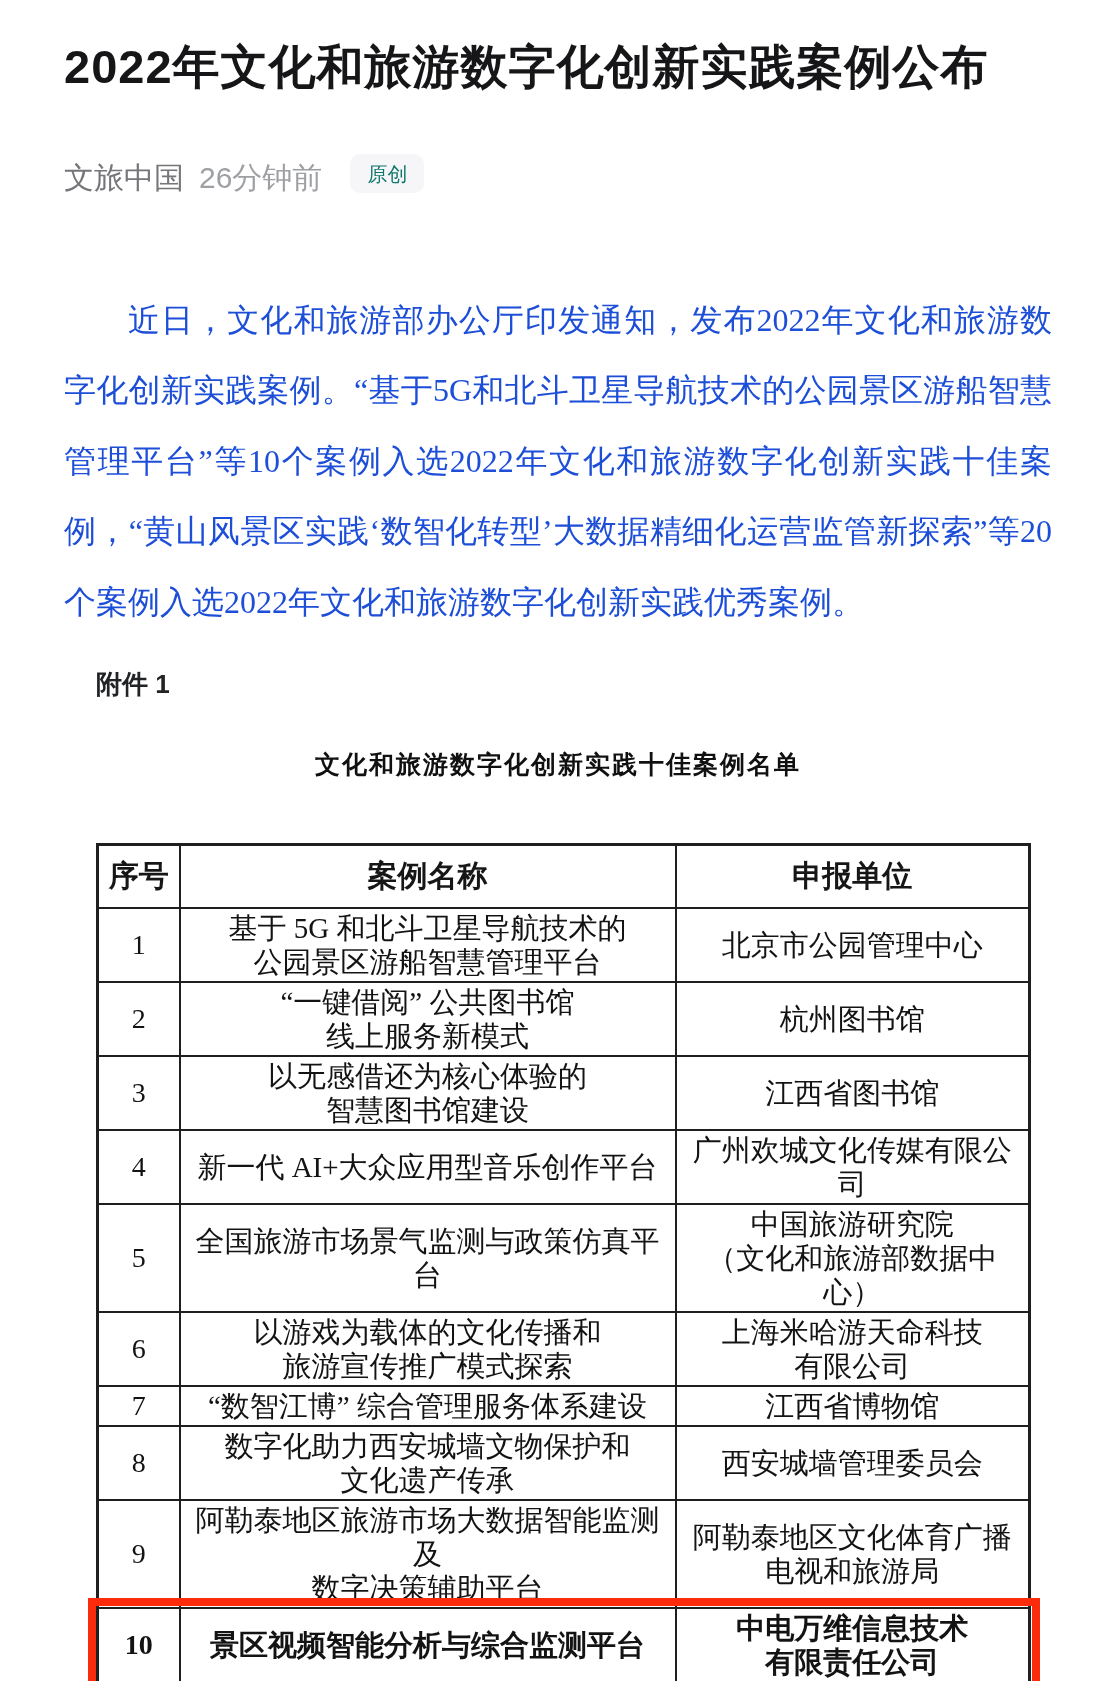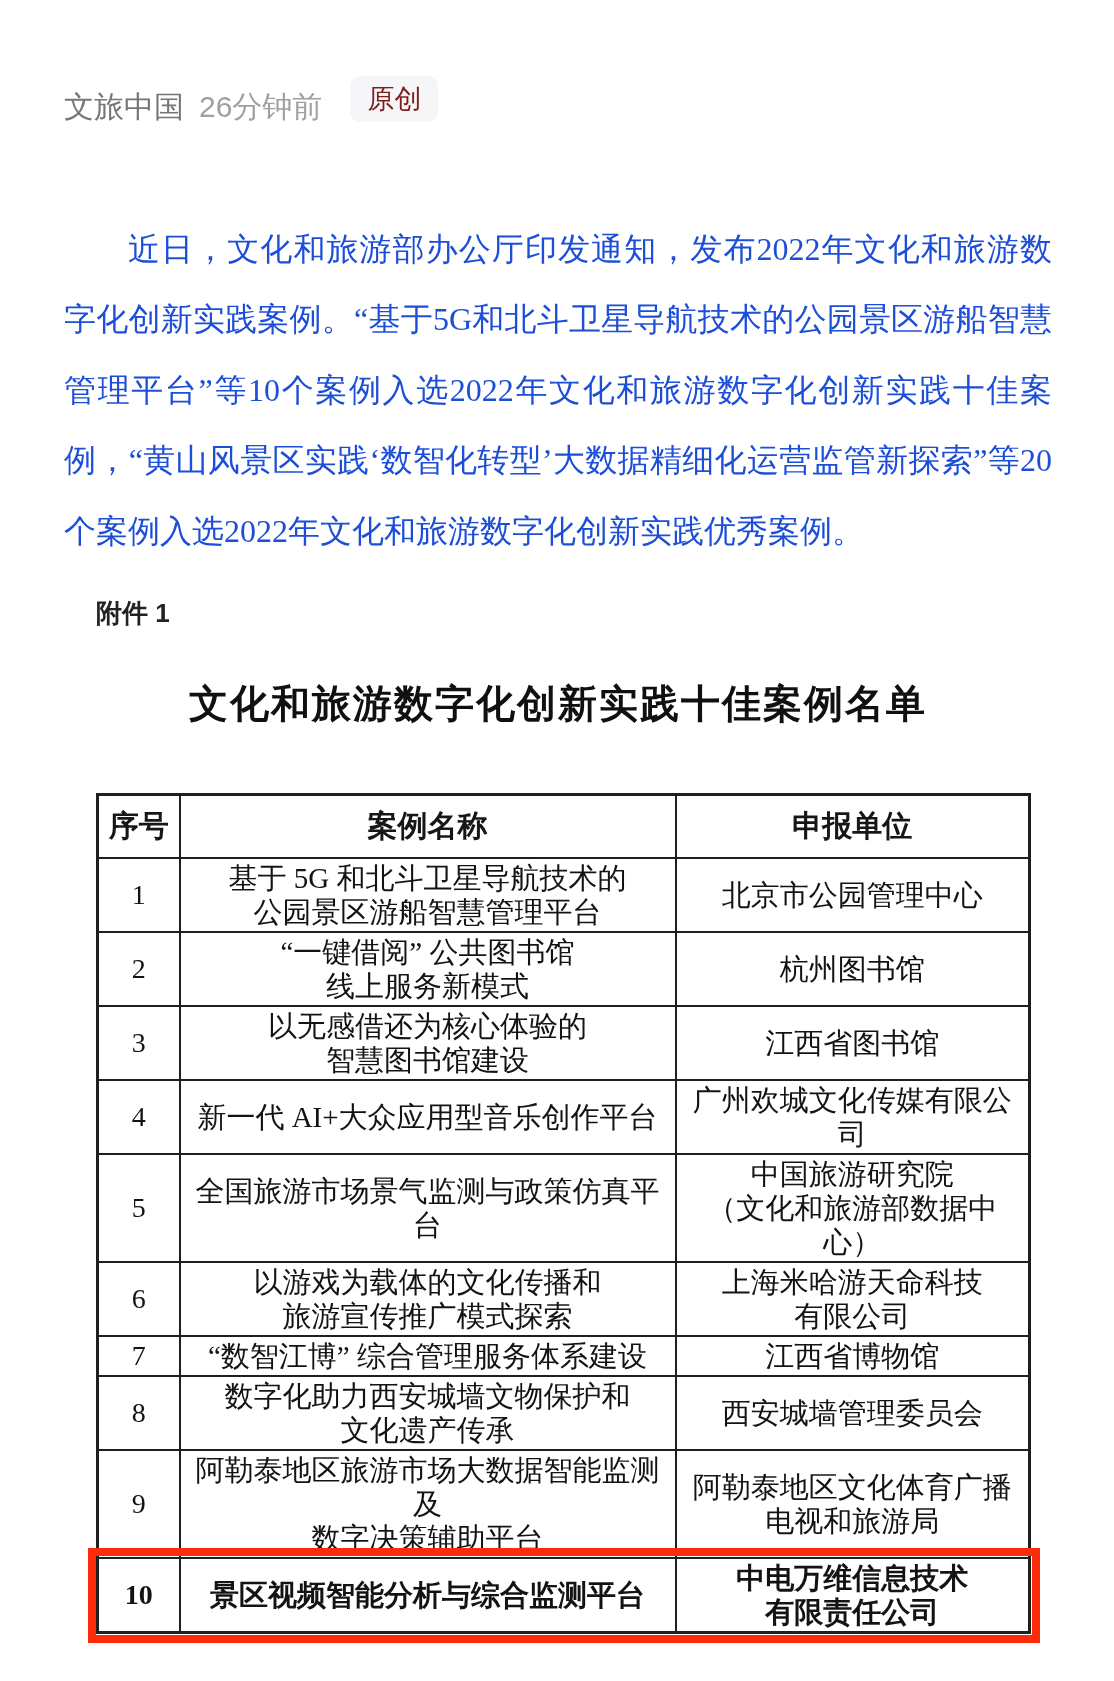--- a/index.html
+++ b/index.html
@@ -27,22 +27,22 @@
     align-items: flex-end;
     margin-top: 48px;
     font-size: 30px;
     line-height: 1;
   }
   .byline .source { color: #76767a; }
   .byline .time { color: #9ea0a4; margin-left: 15px; }
   .byline .badge {
     margin-left: 28px;
     background: #f6f6f8;
-    color: #7f1d1d;
-    font-size: 27px;
+    color: #0f766e;
+    font-size: 20px;
     line-height: 1;
     padding: 10px 17px 9px;
     border-radius: 10px;
   }
 
   .paragraph {
     margin: 92px 0 0;
     font-family: "Liberation Serif", serif;
     font-size: 32px;
     line-height: 2.2;
@@ -57,21 +57,21 @@
     font-family: "Liberation Sans", sans-serif;
     font-weight: 700;
     font-size: 26px;
     color: #222326;
   }
   .scan-title {
     margin-top: 46px;
     text-align: center;
     font-family: "Liberation Serif", serif;
     font-weight: 700;
-    font-size: 39px;
+    font-size: 25px;
     letter-spacing: 2px;
     color: #101010;
   }
 
   table.cases {
     margin: 62px 0 44px 32px;
     width: 932px;
     table-layout: fixed;
     border-collapse: collapse;
     font-family: "Liberation Serif", serif;
@@ -107,20 +107,21 @@
     outline: 8px solid var(--highlight);
     outline-offset: 2px;
   }
   tr.highlight td { font-weight: 700; }
 </style>
 </head>
 <body>
 
 <div class="content">
 
+  <h1 class="page-title">2022年文化和旅游数字化创新实践案例公布</h1>
 
   <div class="byline">
     <span class="source">文旅中国</span>
     <span class="time">26分钟前</span>
     <span class="badge">原创</span>
   </div>
 
   <p class="paragraph">近日，文化和旅游部办公厅印发通知，发布2022年文化和旅游数字化创新实践案例。“基于5G和北斗卫星导航技术的公园景区游船智慧管理平台”等10个案例入选2022年文化和旅游数字化创新实践十佳案例，“黄山风景区实践‘数智化转型’大数据精细化运营监管新探索”等20个案例入选2022年文化和旅游数字化创新实践优秀案例。</p>
 
   <div class="scan">

